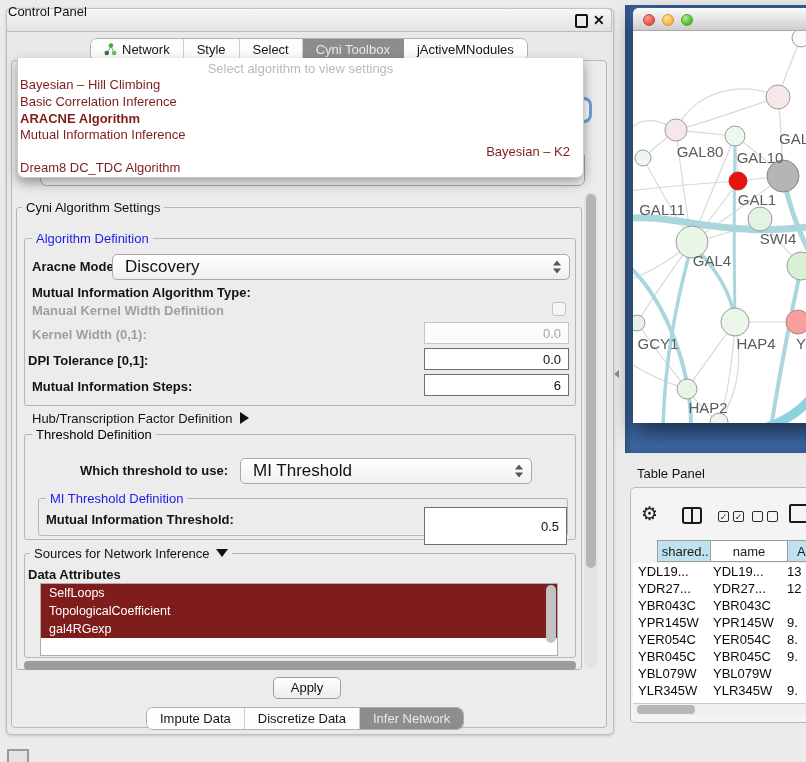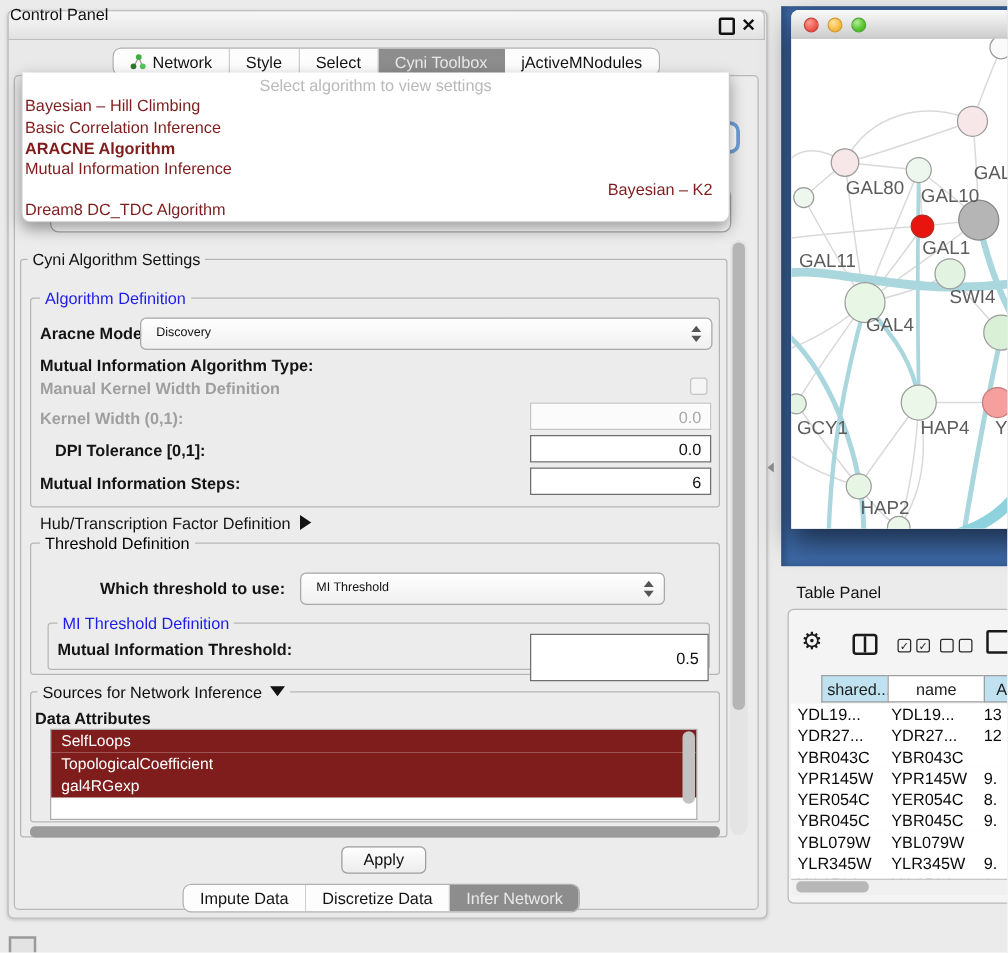--- a/index.html
+++ b/index.html
@@ -43,21 +43,21 @@
   .popup .item{position:absolute;left:0;width:550px;height:16px;font-size:13px;line-height:16px;
     color:#7f1d1d;padding-left:2px;white-space:nowrap;}
   .popup .item.bold{font-weight:bold;}
   
   .grp{position:absolute;border:1px solid #b6b6b6;border-radius:3px;box-sizing:border-box;}
   .chip{position:absolute;font-size:13px;background:#ececec;padding:0 4px;white-space:nowrap;z-index:2;}
   .chip.blue{color:#1d1de6;}
   .chip.green{color:#000000;}
   
   .combo{position:absolute;background:linear-gradient(#ffffff,#f0f0f0);border:1px solid #a8a8a8;
-    border-radius:5px;font-size:10px;line-height:24px;padding-left:12px;box-sizing:border-box;color:#111;}
+    border-radius:5px;font-size:17px;line-height:24px;padding-left:12px;box-sizing:border-box;color:#111;}
   .stepper{position:absolute;right:7px;top:50%;transform:translateY(-50%);width:9px;height:13px;}
   .stepper:before{content:"";position:absolute;top:0;left:0;border-left:4px solid transparent;
     border-right:4px solid transparent;border-bottom:5px solid #555;}
   .stepper:after{content:"";position:absolute;bottom:0;left:0;border-left:4px solid transparent;
     border-right:4px solid transparent;border-top:5px solid #555;}
   .field{position:absolute;background:#fff;border:1px solid #6e6e6e;font-size:13px;
     text-align:right;padding:0 7px 0 4px;box-sizing:border-box;color:#111;display:flex;
     align-items:center;justify-content:flex-end;}
   .field.dis{background:#fbfbfb;border-color:#c6c6c6;color:#a8a8a8;}
   .checkbox{position:absolute;width:14px;height:14px;background:#f5f5f5;border:1px solid #c4c4c4;
@@ -188,21 +188,21 @@
   <span class="lbl" style="left:32px;top:285px;">Mutual Information Algorithm Type:</span>
 
   <span class="lbl dis" style="left:32px;top:303px;">Manual Kernel Width Definition</span>
   <div class="checkbox" style="left:552px;top:302px;"></div>
 
   <span class="lbl dis" style="left:32px;top:327px;">Kernel Width (0,1):</span>
   <div class="field dis" style="left:424px;top:322px;width:145px;height:22px;">
     <span>0.0</span>
   </div>
 
-  <span class="lbl" style="left:44px;top:353px;">DPI Tolerance [0,1]:</span>
+  <span class="lbl" style="left:28px;top:353px;">DPI Tolerance [0,1]:</span>
   <div class="field" style="left:424px;top:348px;width:145px;height:22px;">
     <span>0.0</span>
   </div>
 
   <span class="lbl" style="left:32px;top:379px;">Mutual Information Steps:</span>
   <div class="field" style="left:424px;top:374px;width:145px;height:22px;">
     <span>6</span>
   </div>
 
   <span class="lbl plain" style="left:32px;top:411px;font-weight:normal;"><span>Hub/Transcription Factor Definition</span><span class="tri-right"></span></span>

